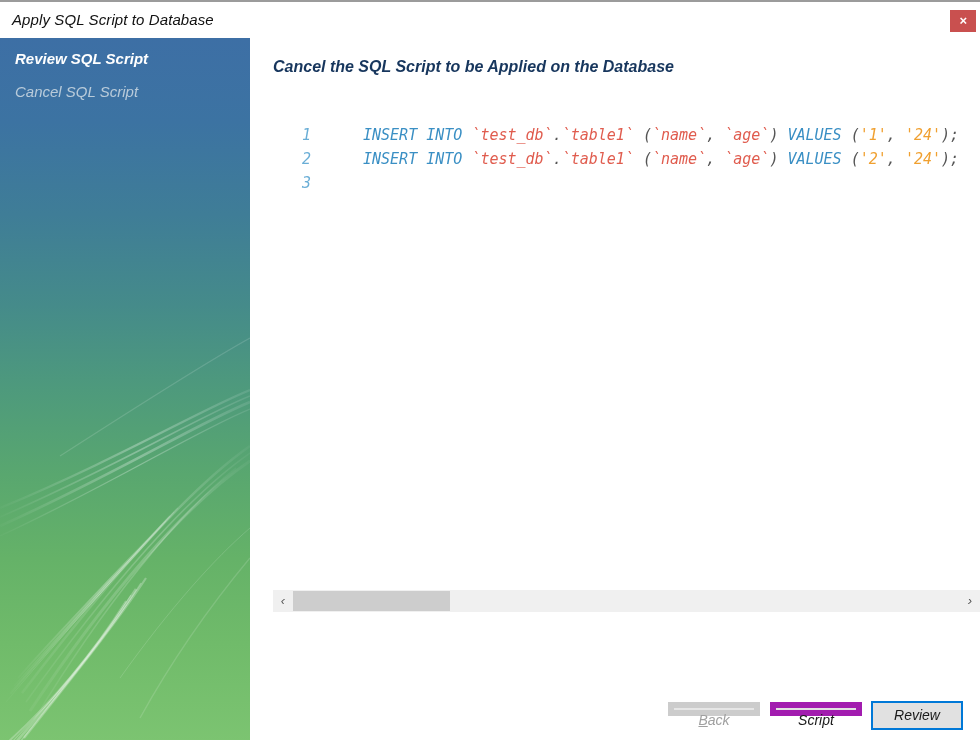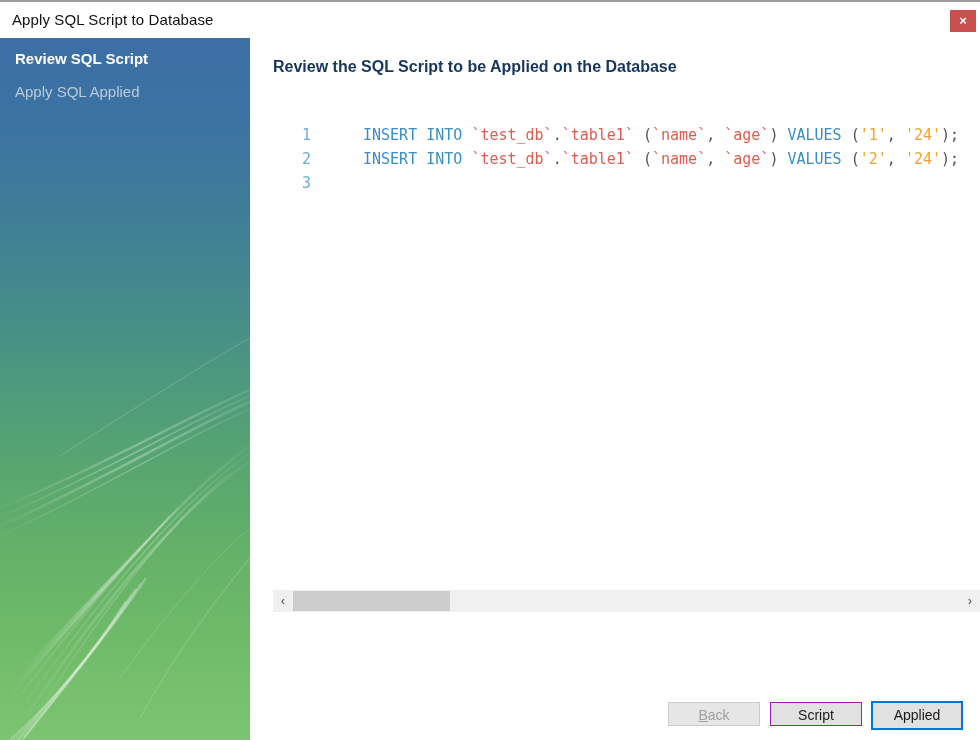--- a/index.html
+++ b/index.html
@@ -16,20 +16,21 @@
   }
 
   
   #window {
     position: relative;
     width: 980px;
     height: 740px;
     background: #0369a1;
     box-sizing: border-box;
     border-top: 2px solid #9b9b9b;
+    font-style: italic;
   }
 
   
   #titlebar {
     position: absolute;
     left: 0; top: 0;
     width: 980px;
     height: 36px;
     background: #ffffff;
   }
@@ -202,27 +203,27 @@
   #footer {
     position: absolute;
     left: 0;
     top: 656px;
     width: 730px;
     height: 48px;
   }
   .dlg-button {
     position: absolute;
     top: 8px;
-    height: 24px;
+    height: 14px;
     box-sizing: border-box;
     font-family: "Liberation Sans", sans-serif;
     font-size: 14px;
     text-align: center;
     background: #e1e1e1;
-    border: 1px solid #a21caf;
+    border: 6px solid #a21caf;
     color: #1a1a1a;
     cursor: pointer;
     user-select: none;
     line-height: 25px;
   }
   #btn-back {
     left: 418px;
     width: 92px;
     color: #a0a0a0;
     background: #e6e6e6;
@@ -294,42 +295,42 @@
         <path d="M126 563 C 100 604, 60 657, 8 704" stroke-width="1.9"></path>
       </g>
       <g stroke="#ffffff" stroke-opacity="0.14" fill="none">
         <path d="M250 300 C 210 322, 150 360, 60 418" stroke-width="1.2"></path>
         <path d="M250 490 C 215 520, 170 570, 120 640" stroke-width="1.0"></path>
         <path d="M250 520 C 220 556, 180 608, 140 680" stroke-width="1.4"></path>
       </g>
     </svg>
 
     <div class="nav-item" id="nav-item-0">Review SQL Script</div>
-    <div class="nav-item" id="nav-item-1">Apply SQL Applied</div>
+    <div class="nav-item" id="nav-item-1">Cancel SQL Script</div>
   </div>
 
   <div id="content">
 
-    <div id="content-heading">Review the SQL Script to be Applied on the Database</div>
+    <div id="content-heading">Cancel the SQL Script to be Applied on the Database</div>
 
     <div id="sql-editor">
 
     <div class="code-line"><span class="line-number">1</span><span class="line-code"><span class="tok-kw">INSERT INTO </span><span class="tok-id">`test_db`</span><span class="tok-punc">.</span><span class="tok-id">`table1`</span><span class="tok-punc"> (</span><span class="tok-id">`name`</span><span class="tok-punc">, </span><span class="tok-id">`age`</span><span class="tok-punc">) </span><span class="tok-kw">VALUES</span><span class="tok-punc"> (</span><span class="tok-str">'1'</span><span class="tok-punc">, </span><span class="tok-str">'24'</span><span class="tok-punc">);</span></span></div>
         <div class="code-line"><span class="line-number">2</span><span class="line-code"><span class="tok-kw">INSERT INTO </span><span class="tok-id">`test_db`</span><span class="tok-punc">.</span><span class="tok-id">`table1`</span><span class="tok-punc"> (</span><span class="tok-id">`name`</span><span class="tok-punc">, </span><span class="tok-id">`age`</span><span class="tok-punc">) </span><span class="tok-kw">VALUES</span><span class="tok-punc"> (</span><span class="tok-str">'2'</span><span class="tok-punc">, </span><span class="tok-str">'24'</span><span class="tok-punc">);</span></span></div>
         <div class="code-line"><span class="line-number">3</span><span class="line-code"></span></div>
       </div>
 
     <div id="hscroll">
       <div class="scroll-arrow" id="scroll-arrow-left">‹</div>
       <div id="scroll-track">
         <div id="scroll-thumb"></div>
       </div>
       <div class="scroll-arrow" id="scroll-arrow-right">›</div>
     </div>
 
     <div id="footer">
       <div class="dlg-button" id="btn-back"><span class="mnemonic">B</span><span>ack</span></div>
       <div class="dlg-button" id="btn-apply">Script</div>
-      <div class="dlg-button" id="btn-cancel">Applied</div>
+      <div class="dlg-button" id="btn-cancel">Review</div>
     </div>
 
   </div>
 </div>
 
 </body></html>

